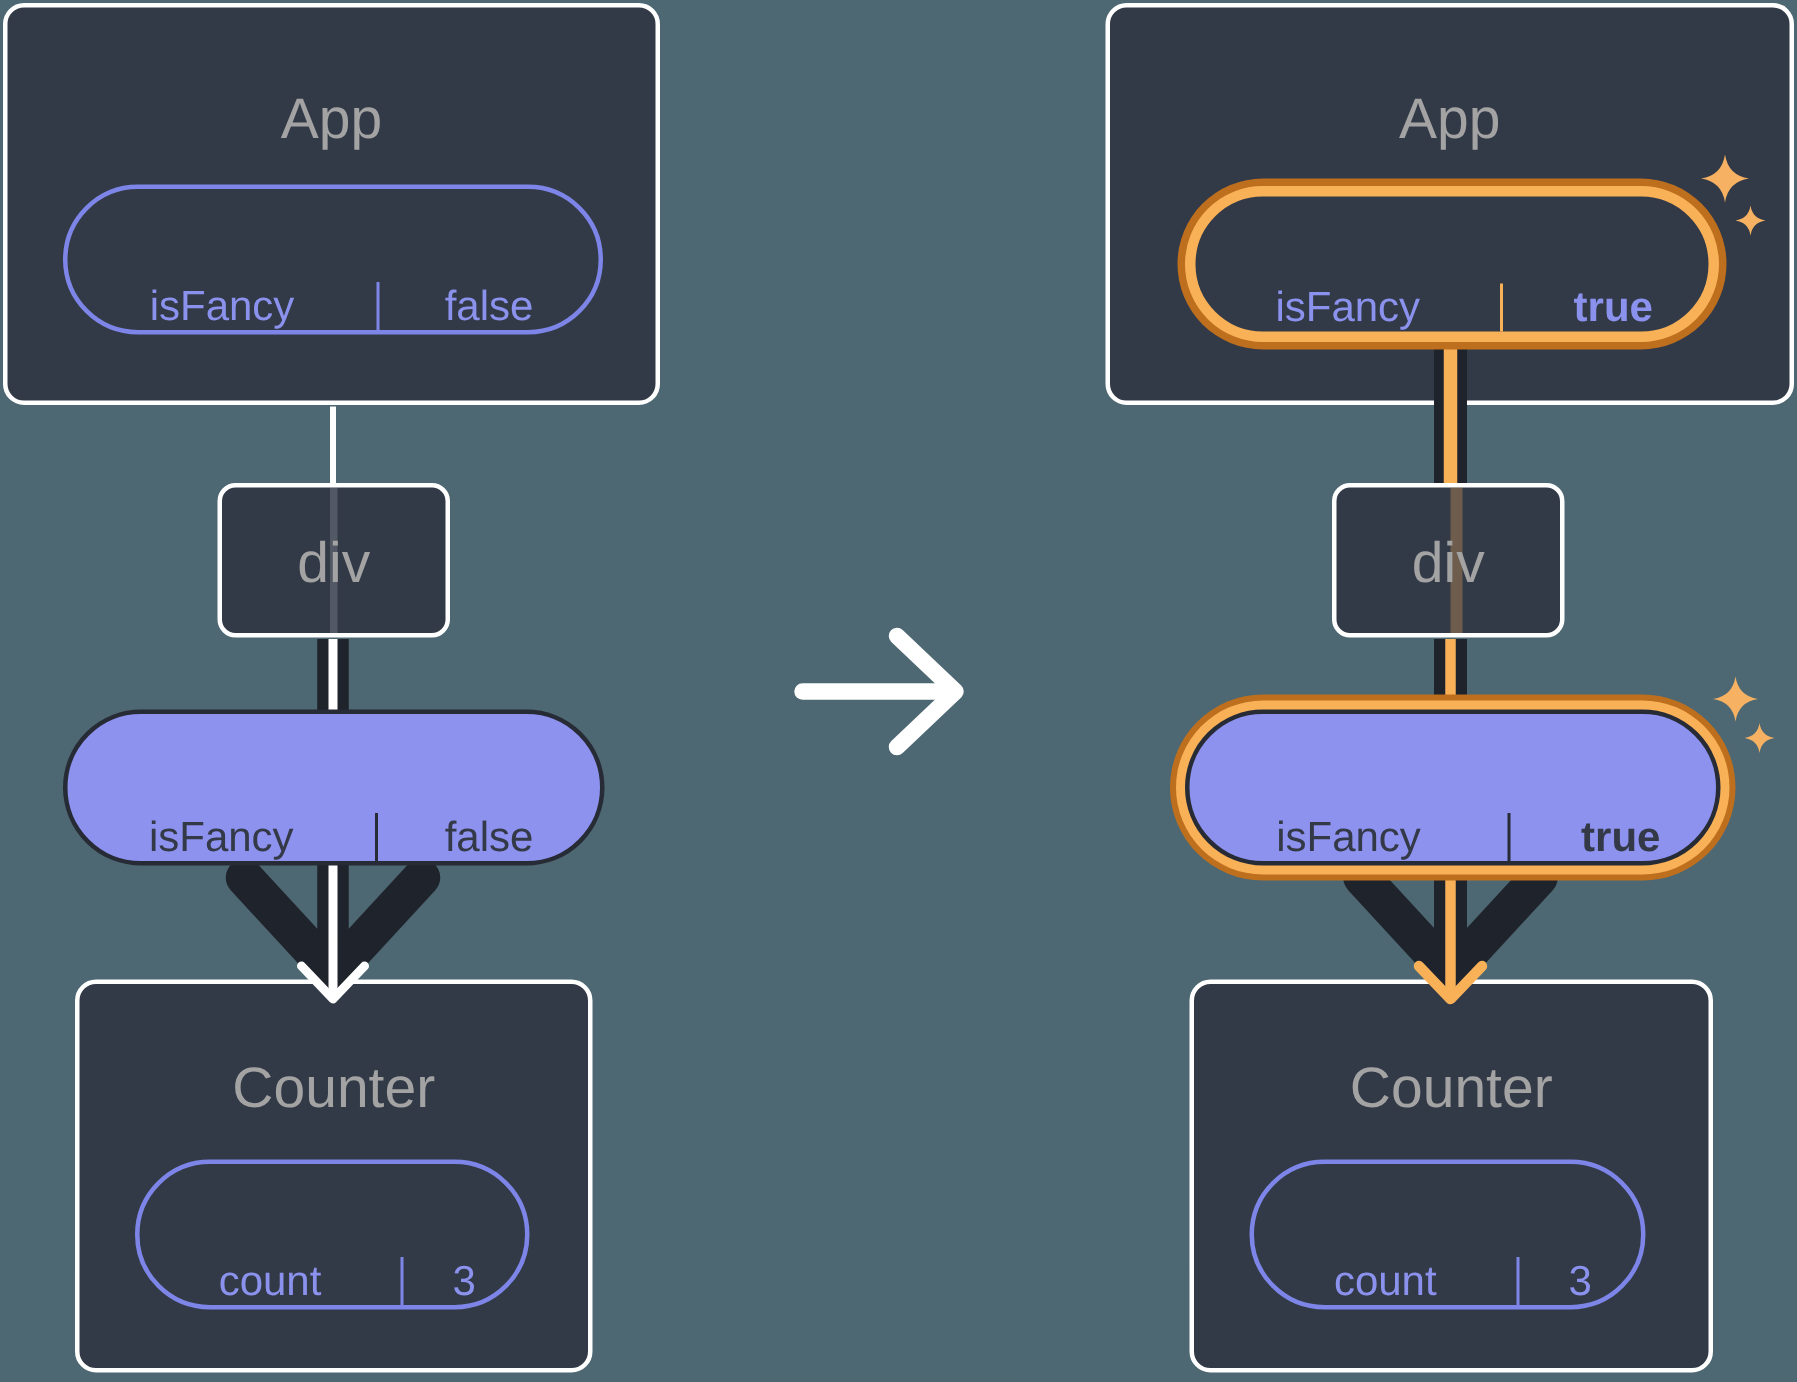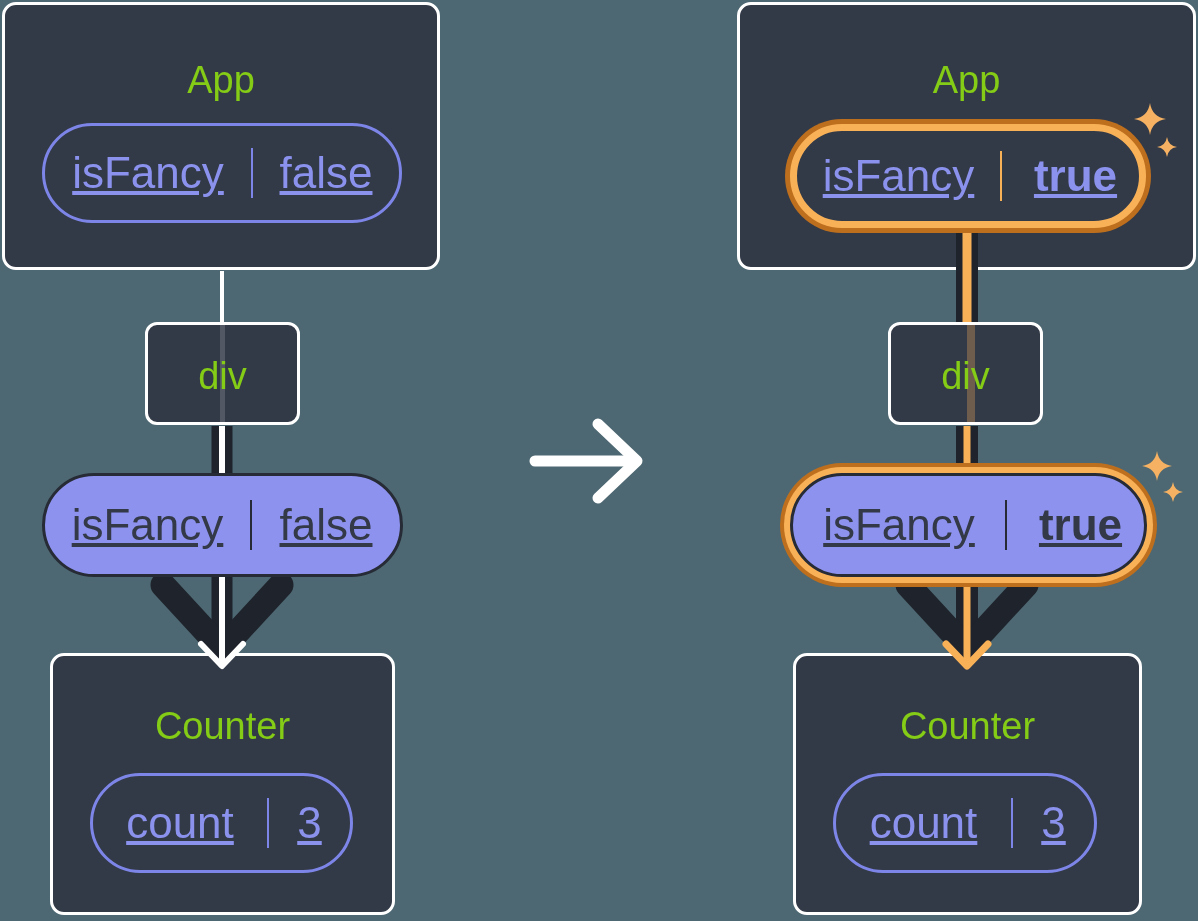--- a/index.html
+++ b/index.html
@@ -14,37 +14,36 @@
     position:absolute;
     background:#333A47;
     border:3px solid #FFFFFF;
     border-radius:14px;
     box-sizing:border-box;
     z-index:1;
   }
   .card-title{
     position:absolute;left:0;right:0;
     text-align:center;
-    color:#84cc16;
+    color:#a3a3a3;
     font-size:38px;
     font-weight:500;
     line-height:38px;
   }
   .thru-stripe{
     position:absolute;top:0;bottom:0;
   }
   .pill{
     position:absolute;
     display:flex;
-    align-items:center;
+    align-items:flex-end;
     border-radius:999px;
     box-sizing:border-box;
     z-index:3;
-    font-size:44px;
-    text-decoration:underline;
+    font-size:28px;
   }
   .pill .cell{
     display:flex;align-items:center;justify-content:center;
     overflow:hidden;
   }
   .pill .cell.grow{flex:1;}
   .pill-outline{
     background:#333A47;
     border:3px solid #7D86E8;
     color:#8B92EE;

